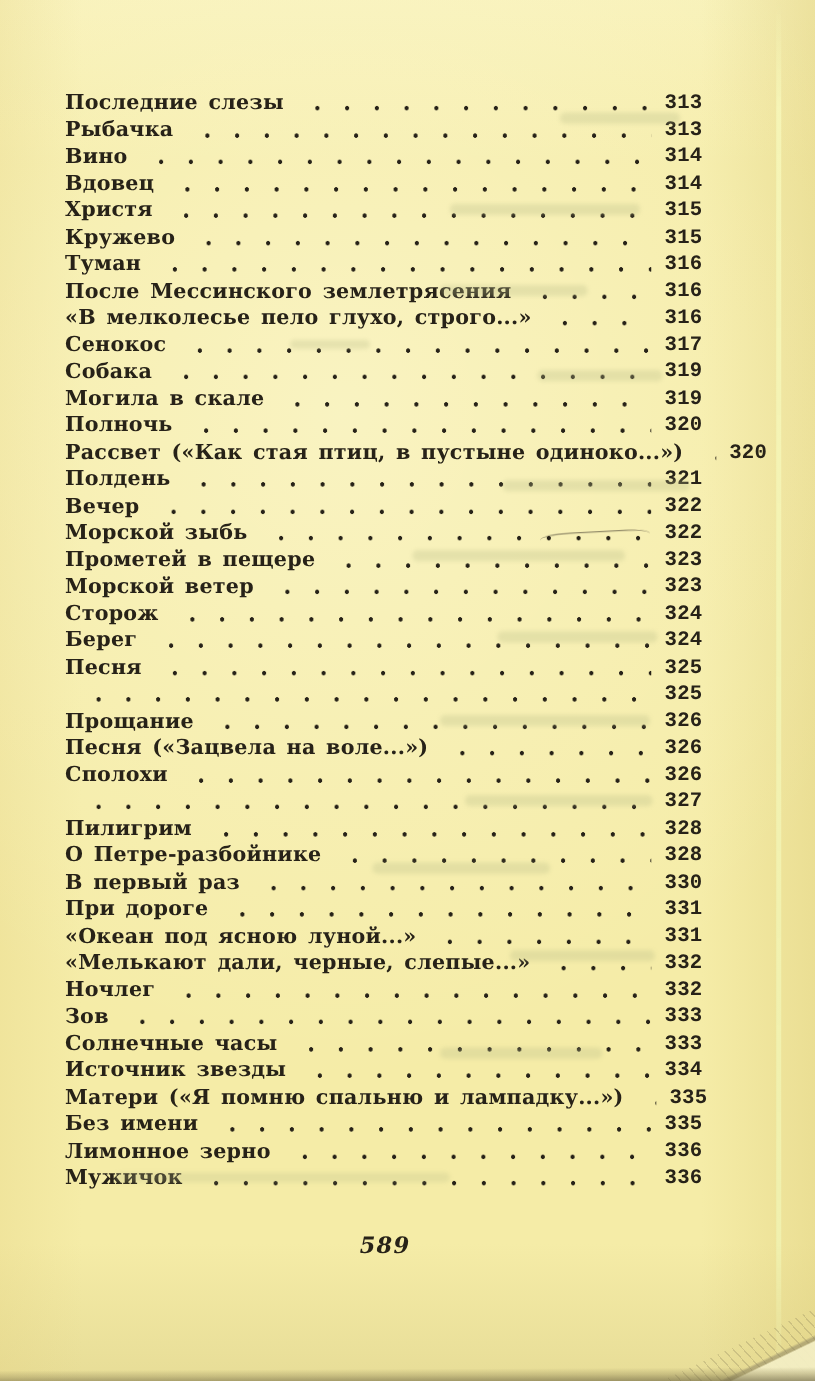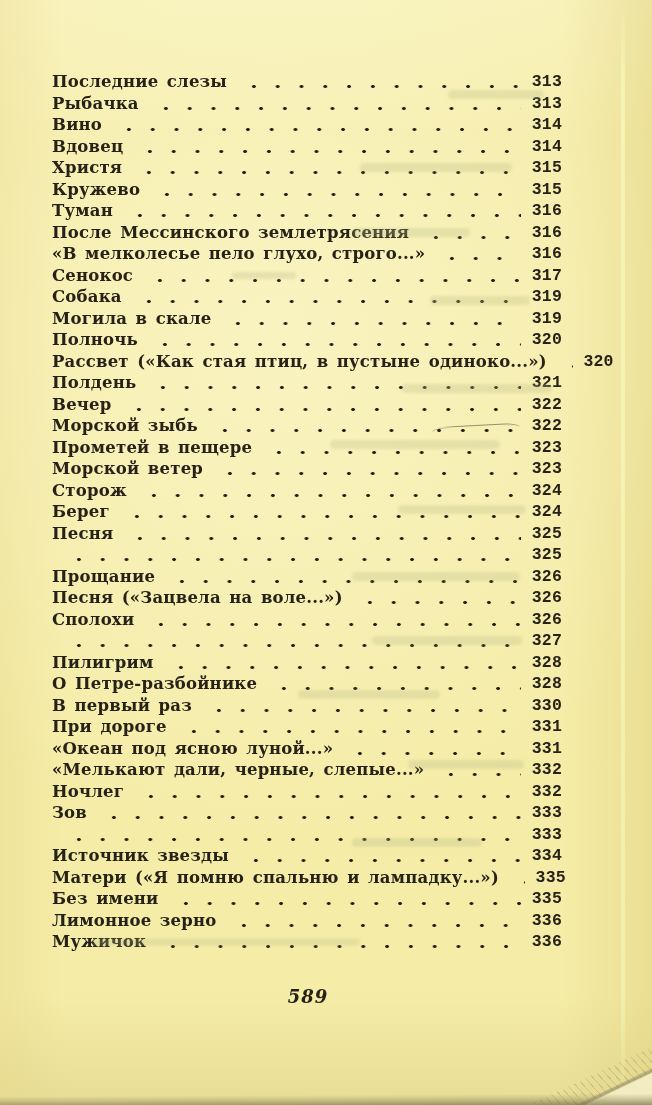--- a/index.html
+++ b/index.html
@@ -338,20 +338,21 @@
       <span class="pnum">332</span>
     </div>
 
     <div class="row">
       <span class="title">Зов</span>
       <span class="leader"></span>
       <span class="pnum">333</span>
     </div>
 
     <div class="row">
+      <span class="title">Солнечные часы</span>
       <span class="leader"></span>
       <span class="pnum">333</span>
     </div>
 
     <div class="row">
       <span class="title">Источник звезды</span>
       <span class="leader"></span>
       <span class="pnum">334</span>
     </div>
 

